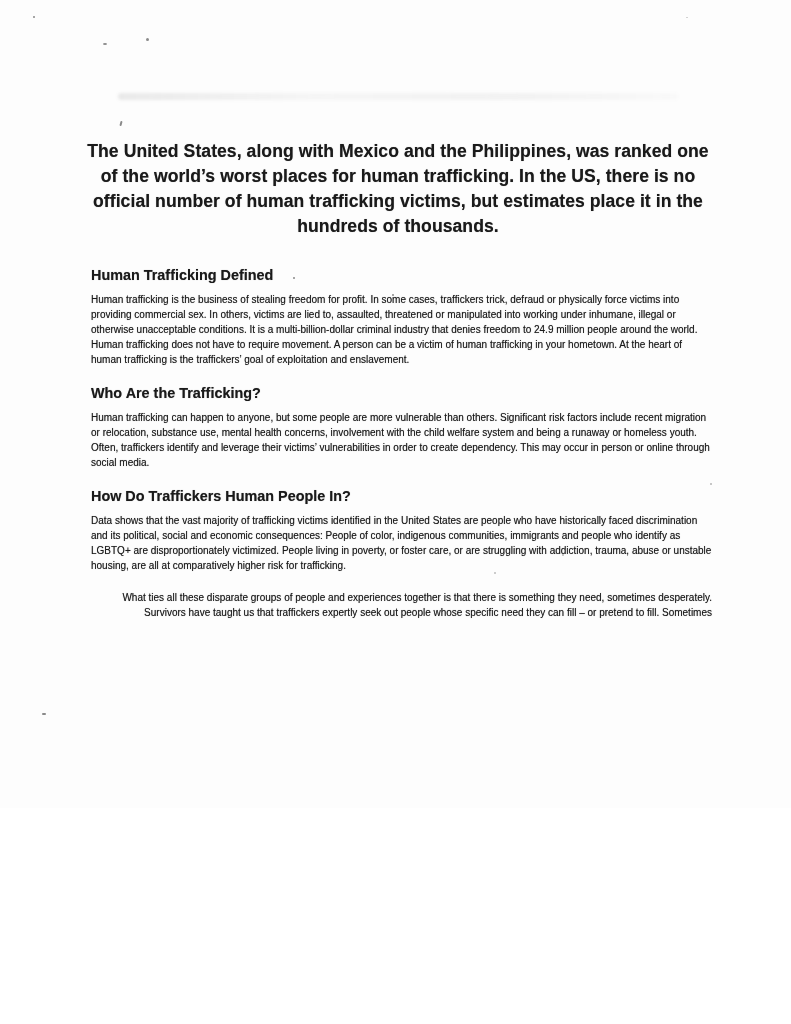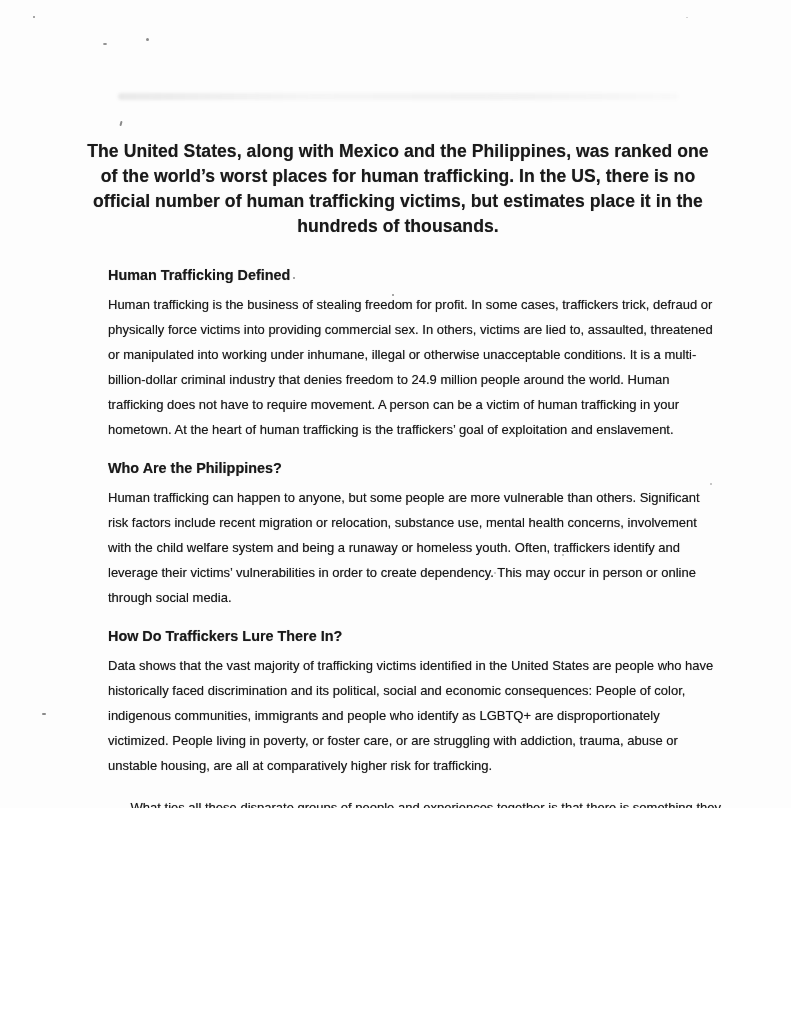--- a/index.html
+++ b/index.html
@@ -28,33 +28,33 @@
     width: 624px;
     text-align: center;
     font-size: 17.6px;
     line-height: 25px;
     font-weight: 700;
     letter-spacing: 0.05px;
   }
   .content {
     position: absolute;
     top: 266px;
-    left: 108px;
+    left: 91px;
     width: 621px;
   }
   .content h2 {
     font-size: 14.4px;
     line-height: 18px;
     font-weight: 700;
     margin: 0 0 8px 0;
   }
   .content p {
-    font-size: 13px;
-    line-height: 25px;
-    margin: 0 8px 17px 0;
+    font-size: 10px;
+    line-height: 15px;
+    margin: 0 0 17px 0;
   }
   .content p.last-para {
     margin-bottom: 0;
     text-align: right;
   }
   .content section {
     margin: 0;
   }
   
   .speck {
@@ -106,27 +106,27 @@
   <div class="headline scan-text">The United States, along with Mexico and the Philippines, was ranked one of the world’s worst places for human trafficking. In the US, there is no official number of human trafficking victims, but estimates place it in the hundreds of thousands.</div>
 
   <div class="content scan-text">
 
     <section>
       <h2>Human Trafficking Defined</h2>
       <p>Human trafficking is the business of stealing freedom for profit. In some cases, traffickers trick, defraud or physically force victims into providing commercial sex. In others, victims are lied to, assaulted, threatened or manipulated into working under inhumane, illegal or otherwise unacceptable conditions. It is a multi-billion-dollar criminal industry that denies freedom to 24.9 million people around the world. Human trafficking does not have to require movement. A person can be a victim of human trafficking in your hometown. At the heart of human trafficking is the traffickers’ goal of exploitation and enslavement.</p>
     </section>
 
     <section>
-      <h2>Who Are the Philippines?</h2>
+      <h2>Who Are the Trafficking?</h2>
     </section>
 
     <section>
       <p>Human trafficking can happen to anyone, but some people are more vulnerable than others. Significant risk factors include recent migration or relocation, substance use, mental health concerns, involvement with the child welfare system and being a runaway or homeless youth. Often, traffickers identify and leverage their victims’ vulnerabilities in order to create dependency. This may occur in person or online through social media.</p>
     </section>
 
     <section>
-      <h2>How Do Traffickers Lure There In?</h2>
+      <h2>How Do Traffickers Human People In?</h2>
       <p>Data shows that the vast majority of trafficking victims identified in the United States are people who have historically faced discrimination and its political, social and economic consequences: People of color, indigenous communities, immigrants and people who identify as LGBTQ+ are disproportionately victimized. People living in poverty, or foster care, or are struggling with addiction, trauma, abuse or unstable housing, are all at comparatively higher risk for trafficking.</p>
       <p class="last-para">What ties all these disparate groups of people and experiences together is that there is something they need, sometimes desperately. Survivors have taught us that traffickers expertly seek out people whose specific need they can fill – or pretend to fill. Sometimes</p>
     </section>
 
   </div>
 </div>
 
 </body></html>

